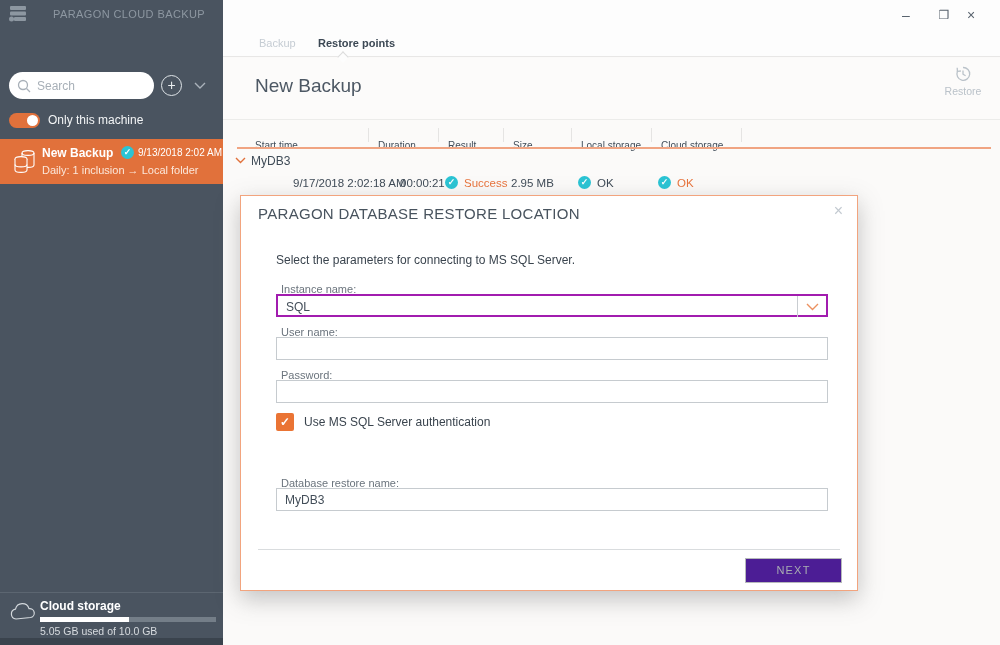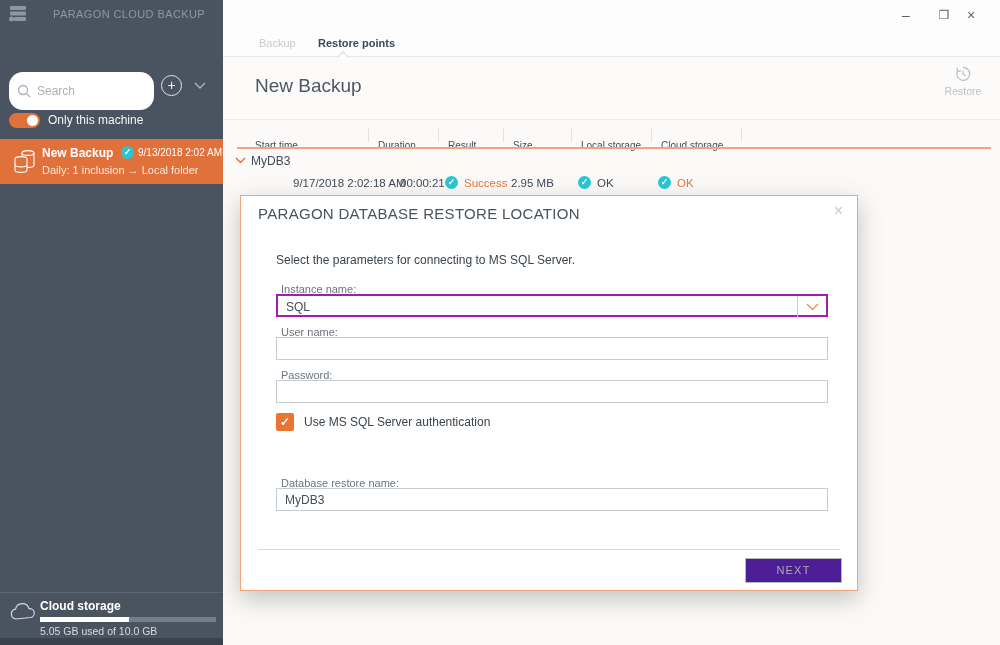--- a/index.html
+++ b/index.html
@@ -9,21 +9,21 @@
 
   
   .sidebar { position:absolute; left:0; top:0; width:223px; height:645px; background:#4a5460; }
   .sb-header { position:absolute; left:8px; top:5px; display:flex; align-items:center;gap:16px; }
   .sb-title { font-size:11px; color:#8d97a1; letter-spacing:.4px; margin-left:9px; }
   .sb-account { position:absolute; left:0; top:31px; width:223px; height:26px; }
   .megaphone { position:absolute; left:12px; top:2px; }
   .sb-email { position:absolute; left:56px; top:5px; font-size:12.5px; color:#f1f3f5; }
   .acct-chev { position:absolute; left:167px; top:11px; }
   .sb-search { position:absolute; left:0; top:72px; width:223px; height:27px; }
-  .search-pill { position:absolute; left:9px; top:0; width:145px; height:38px; background:#fff; border-radius:14px; display:flex; align-items:center; padding-left:8px; }
+  .search-pill { position:absolute; left:9px; top:0; width:145px; height:27px; background:#fff; border-radius:14px; display:flex; align-items:center; padding-left:8px; }
   .search-pill input { border:none; outline:none; font-size:12px; color:#47525d; width:104px; margin-left:6px; background:transparent; font-family:"Liberation Sans",sans-serif; }
   .search-pill input::placeholder { color:#a8b0b8; }
   .add-btn { position:absolute; left:161px; top:3px; width:21px; height:21px; border:1px solid #dfe4e8; border-radius:50%; color:#eceff1; font-size:14px; line-height:19px; text-align:center; }
   .search-chev { position:absolute; left:194px; top:10px; }
   .sb-toggle { position:absolute; left:0; top:112px; width:177px; height:20px; }
   .toggle { position:absolute; left:9px; top:1px; width:31px; height:15px; border-radius:8px; background:#e1713b; }
   .toggle-knob { position:absolute; right:2px; top:2px; width:11px; height:11px; border-radius:50%; background:#fff; }
   .toggle-label { position:absolute; left:48px; top:1px; font-size:12px; color:#f3f5f6; }
   .sb-item { position:absolute; left:0; top:139px; width:223px; height:45px; background:#e1713b; }
   .db-icon { position:absolute; left:12px; top:8px; }

